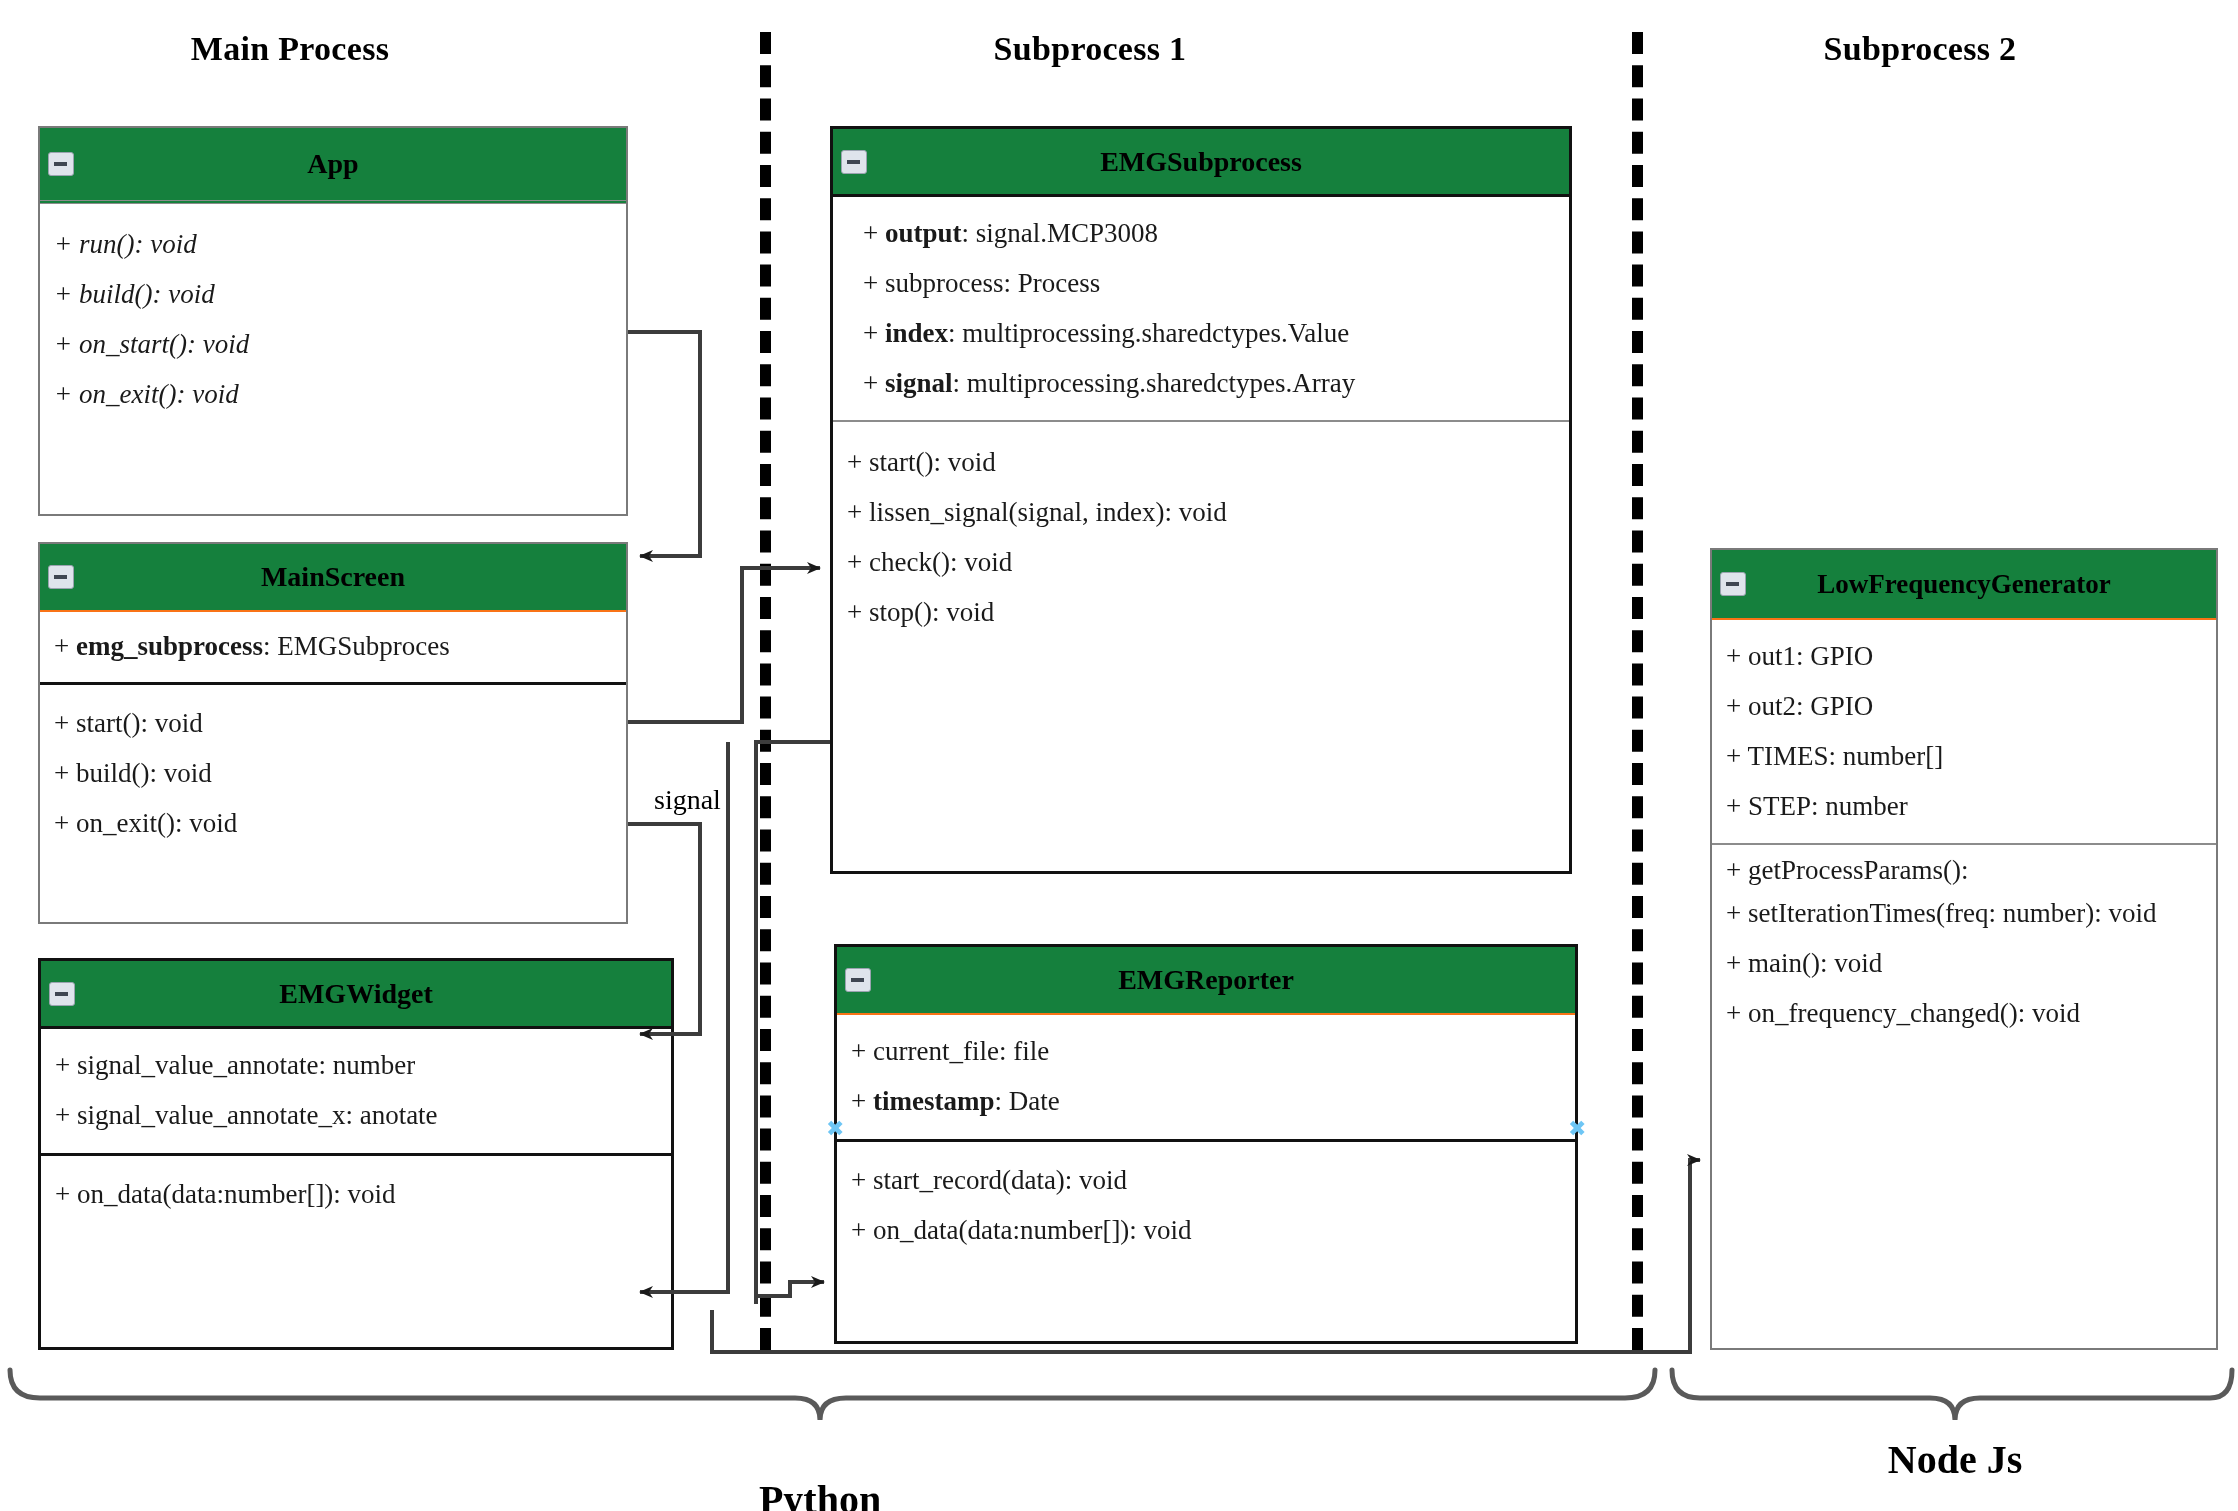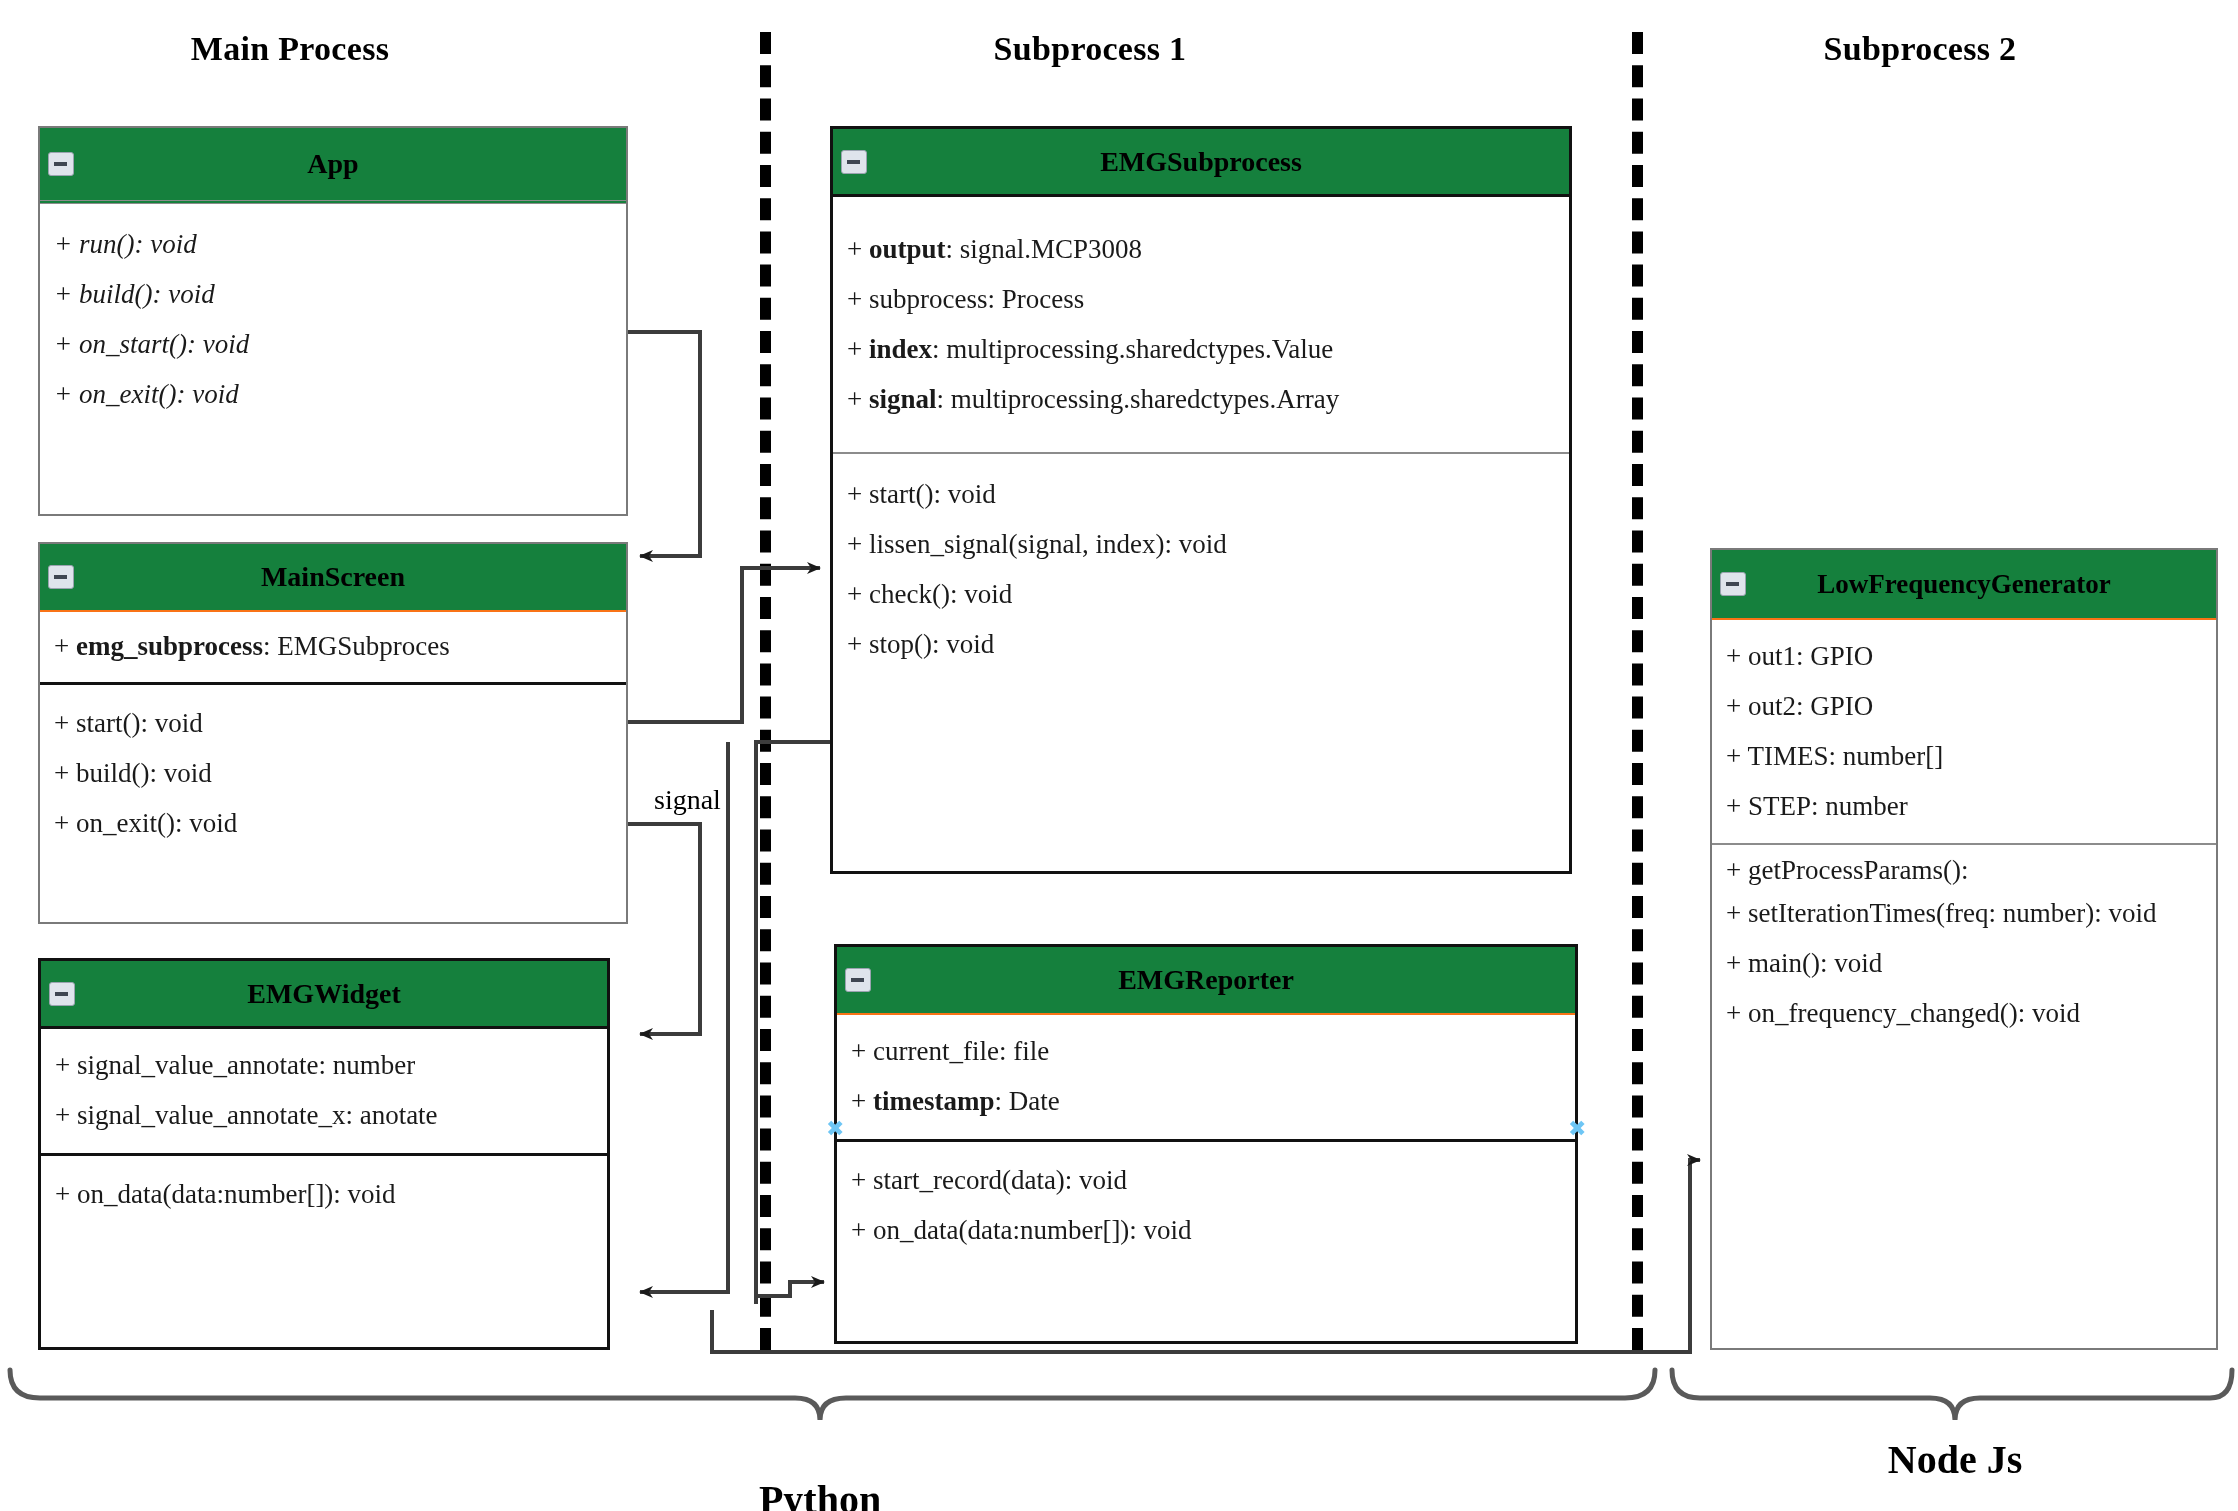--- a/index.html
+++ b/index.html
@@ -94,40 +94,40 @@
         <span>+ </span><b>emg_subprocess</b><span>: EMGSubproces</span>
       </div>
     </div>
     <div class="sec sep-thick" style="padding-top:14px;">
       <div class="row">+ start(): void</div>
       <div class="row">+ build(): void</div>
       <div class="row">+ on_exit(): void</div>
     </div>
   </div>
 
-  <div class="uml thick" style="left:38px;top:958px;width:572px;height:392px;">
+  <div class="uml thick" style="left:38px;top:958px;width:636px;height:392px;">
     <div class="uml-head sep-thick" style="height:68px;">
       <span class="minim"></span>
       <span>EMGWidget</span>
     </div>
     <div class="sec first" style="padding:12px 0;">
       <div class="row">+ signal_value_annotate: number</div>
       <div class="row">+ signal_value_annotate_x: anotate</div>
     </div>
     <div class="sec sep-thick" style="padding-top:14px;">
       <div class="row">+ on_data(data:number[]): void</div>
     </div>
   </div>
 
   <div class="uml thick" style="left:830px;top:126px;width:742px;height:748px;">
     <div class="uml-head sep-thick" style="height:68px;">
       <span class="minim"></span>
       <span>EMGSubprocess</span>
     </div>
-    <div class="sec first" style="padding:28px 0;">
+    <div class="sec first" style="padding:12px 0;margin-left:16px;">
       <div class="row">
         <span>+ </span><b>output</b><span>: signal.MCP3008</span>
       </div>
       <div class="row">+ subprocess: Process</div>
       <div class="row">
         <span>+ </span><b>index</b><span>: multiprocessing.sharedctypes.Value</span>
       </div>
       <div class="row">
         <span>+ </span><b>signal</b><span>: multiprocessing.sharedctypes.Array</span>
       </div>

